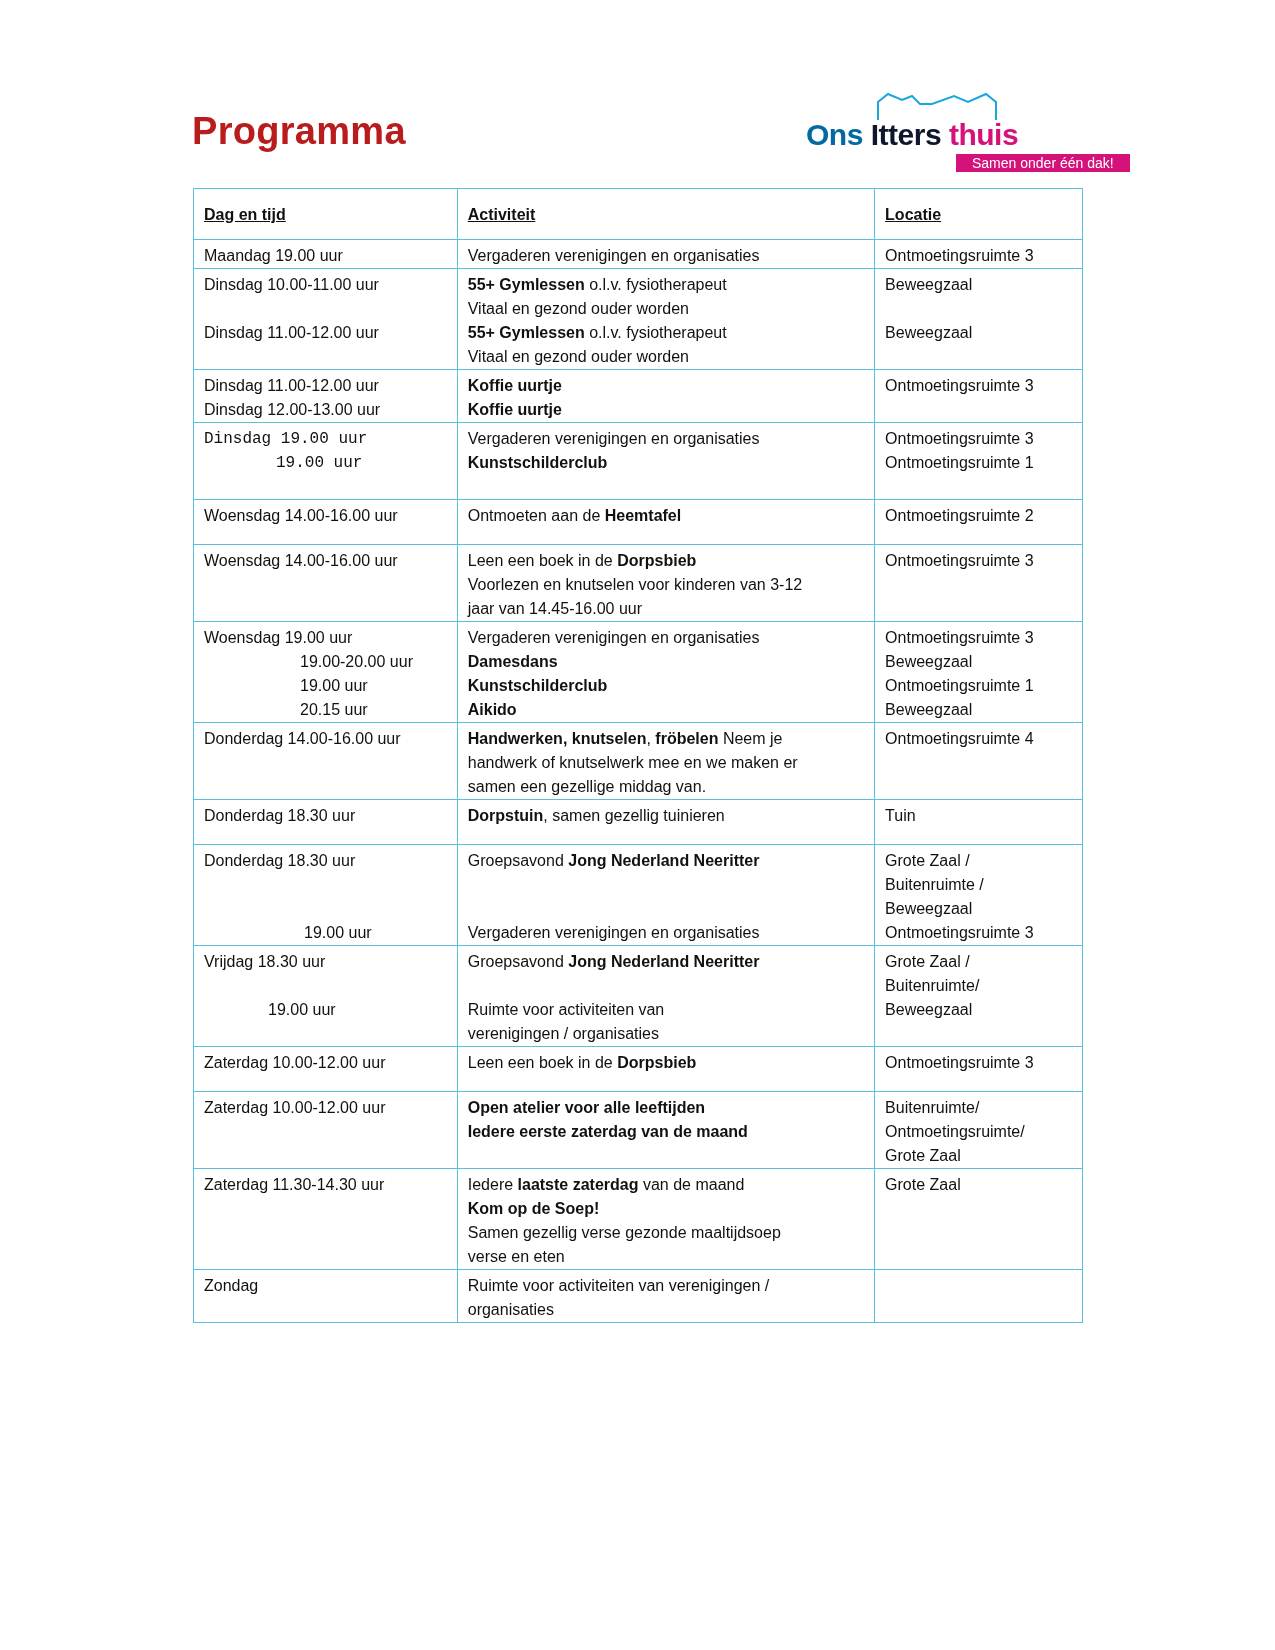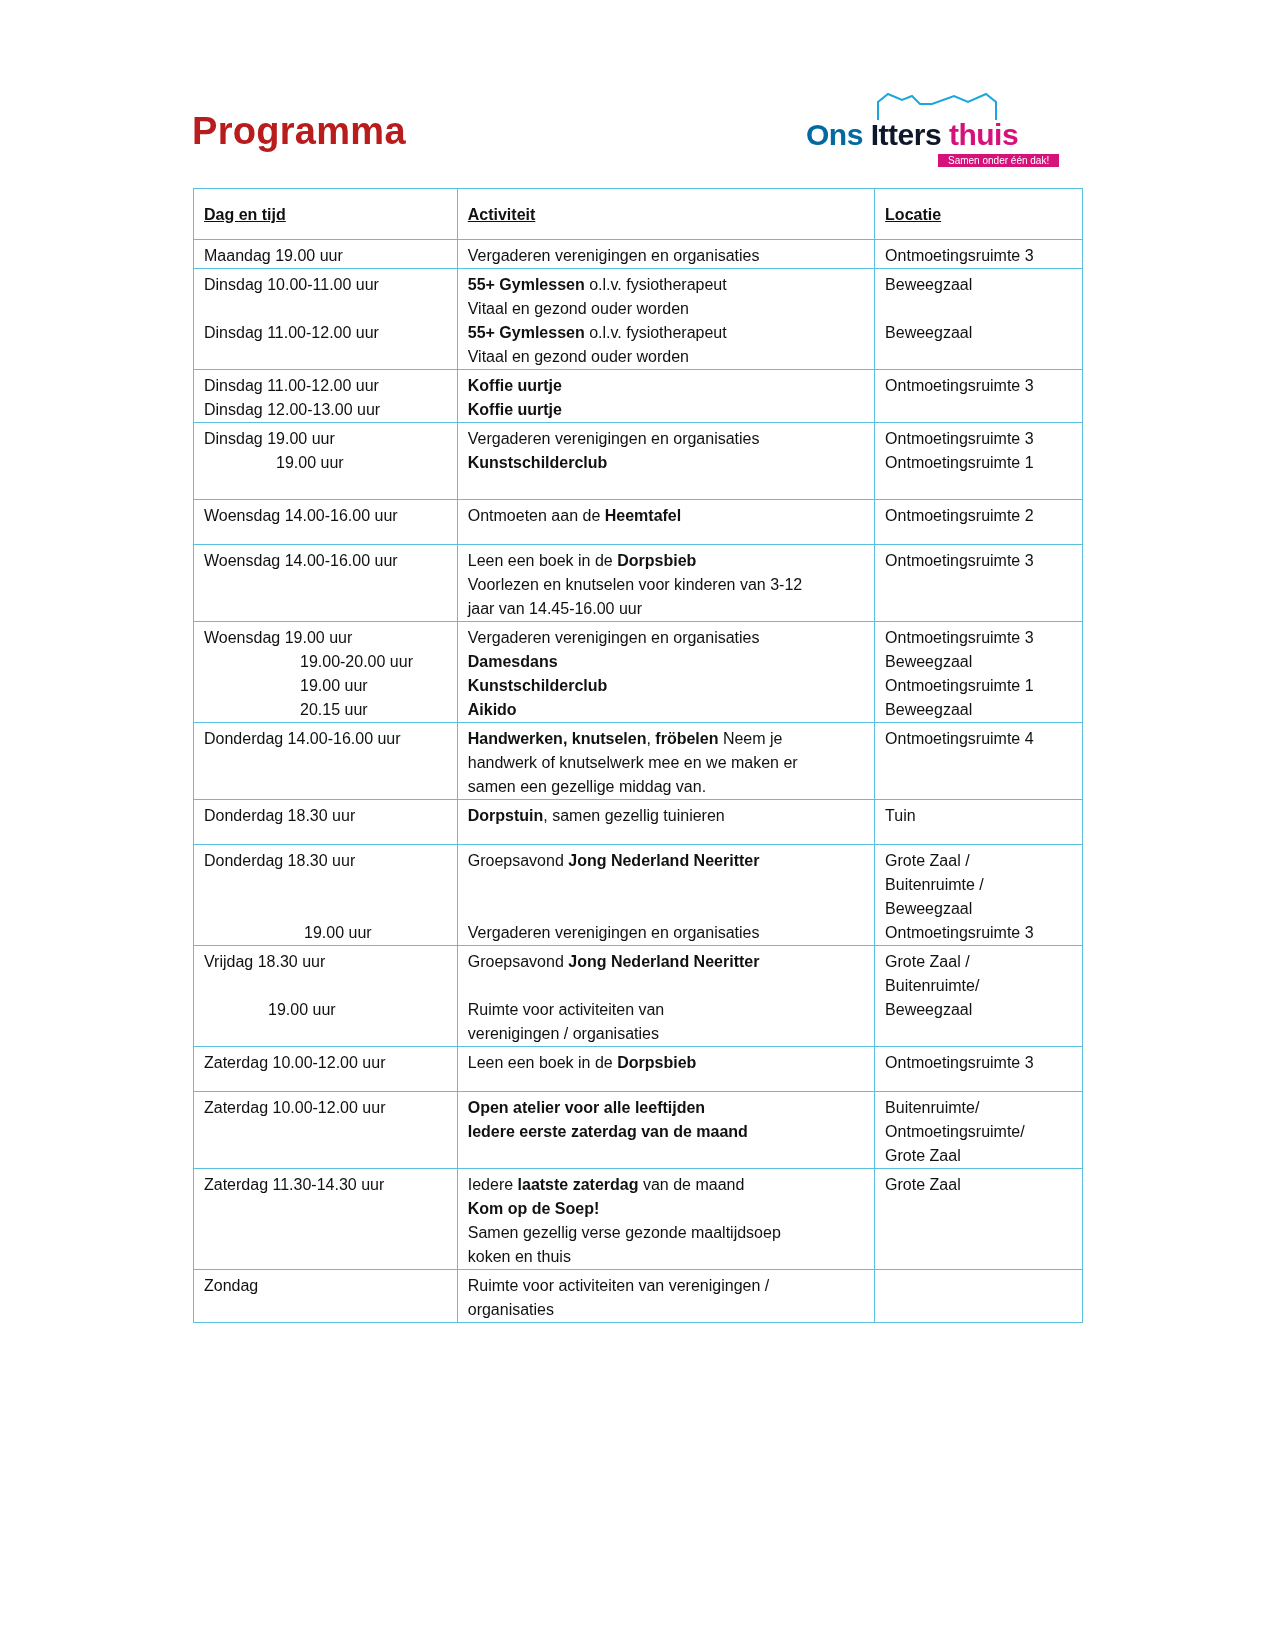--- a/index.html
+++ b/index.html
@@ -4,21 +4,21 @@
   <style>
     html, body { margin: 0; padding: 0; background: #ffffff; }
     body { width: 1275px; height: 1650px; position: relative; font-family: "Liberation Sans", sans-serif; color: #111; }
     .title { position: absolute; left: 192px; top: 110px; font-size: 38px; font-weight: bold; color: #b91c1c; margin: 0; letter-spacing: 0.3px; }
     .logo { position: absolute; left: 806px; top: 92px; width: 260px; height: 76px; }
     .logo svg.roof { position: absolute; left: 70px; top: 0; }
     .logo-text { position: absolute; left: 0; top: 26px; font-size: 30px; font-weight: bold; white-space: nowrap; letter-spacing: -0.5px; }
     .logo-text .w1 { color: #0369a1; }
     .logo-text .w2 { color: #0f172a; }
     .logo-text .w3 { color: #d5117a; }
-    .tagline { position: absolute; left: 132px; top: 62px; background: #d5117a; color: #fff; font-size: 10px; padding: 1px 10px; white-space: nowrap; }
+    .tagline { position: absolute; left: 150px; top: 62px; background: #d5117a; color: #fff; font-size: 14px; padding: 1px 16px; white-space: nowrap; }
     table.prog { position: absolute; left: 193px; top: 188px; width: 890px; border-collapse: collapse; font-size: 16px; line-height: 24px; }
     table.prog td, table.prog th { border: 1.5px solid #5bc0de; vertical-align: top; padding: 4px 10px 0 10px; text-align: left; }
     table.prog th { font-weight: bold; text-decoration: underline; padding-top: 14px; padding-bottom: 12px; }
     col.c1 { width: 264px; } col.c2 { width: 418px; } col.c3 { width: 208px; }
     .line { display: block; min-height: 24px; }
     .ind1 { padding-left: 72px; } .ind2 { padding-left: 96px; } .ind3 { padding-left: 100px; } .ind4 { padding-left: 64px; }
     b { font-weight: bold; }
   </style>
 </head>
 <body>
@@ -90,21 +90,21 @@
         <td>
           <span class="line"><b>Koffie uurtje</b><span></span></span>
           <span class="line"><b>Koffie uurtje</b><span></span></span>
         </td>
         <td>
           <span class="line">Ontmoetingsruimte 3</span>
           <span class="line"></span>
         </td>
       </tr>
       <tr>
-        <td style="padding-bottom: 24px;">
+        <td style="padding-bottom: 24px; font-family: Liberation Mono, monospace;">
           <span class="line">Dinsdag 19.00 uur</span>
           <span class="line ind1">19.00 uur</span>
         </td>
         <td style="padding-bottom: 24px;">
           <span class="line"><b></b><span>Vergaderen verenigingen en organisaties</span></span>
           <span class="line"><b>Kunstschilderclub</b><span></span></span>
         </td>
         <td style="padding-bottom: 24px;">
           <span class="line">Ontmoetingsruimte 3</span>
           <span class="line">Ontmoetingsruimte 1</span>
@@ -244,21 +244,21 @@
         </td>
       </tr>
       <tr>
         <td>
           <span class="line">Zaterdag 11.30-14.30 uur</span>
         </td>
         <td>
           <span class="line"><b></b><span>Iedere </span><b>laatste zaterdag</b><span> van de maand</span></span>
           <span class="line"><b>Kom op de Soep!</b><span></span></span>
           <span class="line"><b></b><span>Samen gezellig verse gezonde maaltijdsoep</span></span>
-          <span class="line"><b></b><span>koken en thuis</span></span>
+          <span class="line"><b></b><span>verse en eten</span></span>
         </td>
         <td>
           <span class="line">Grote Zaal</span>
         </td>
       </tr>
       <tr>
         <td>
           <span class="line">Zondag</span>
         </td>
         <td>

